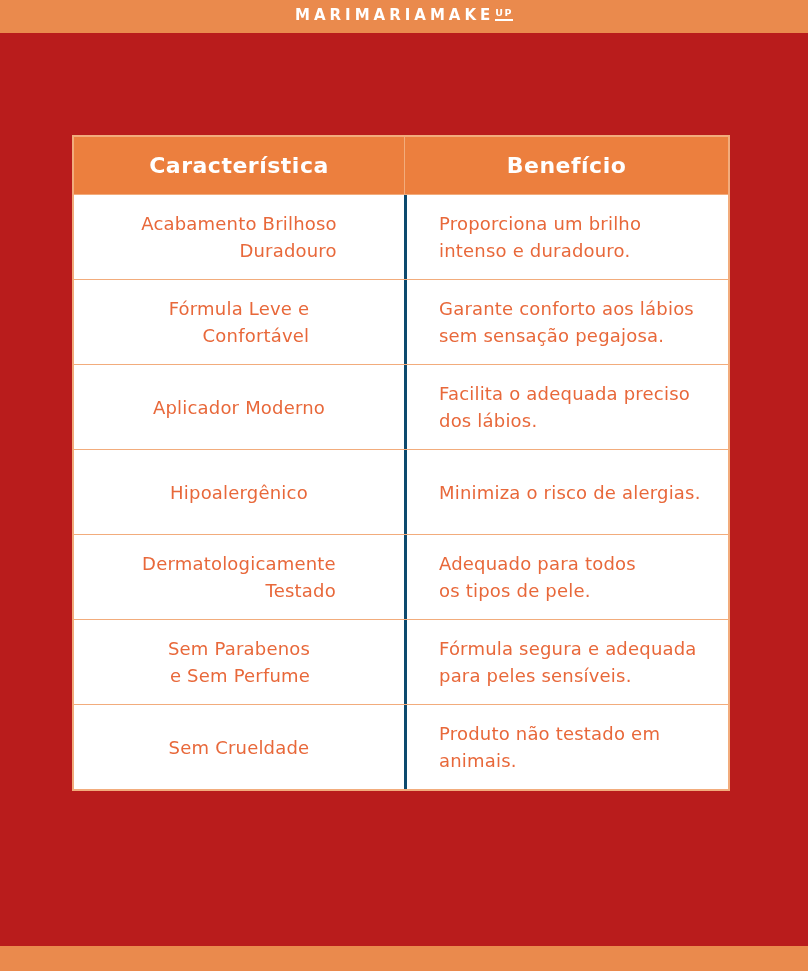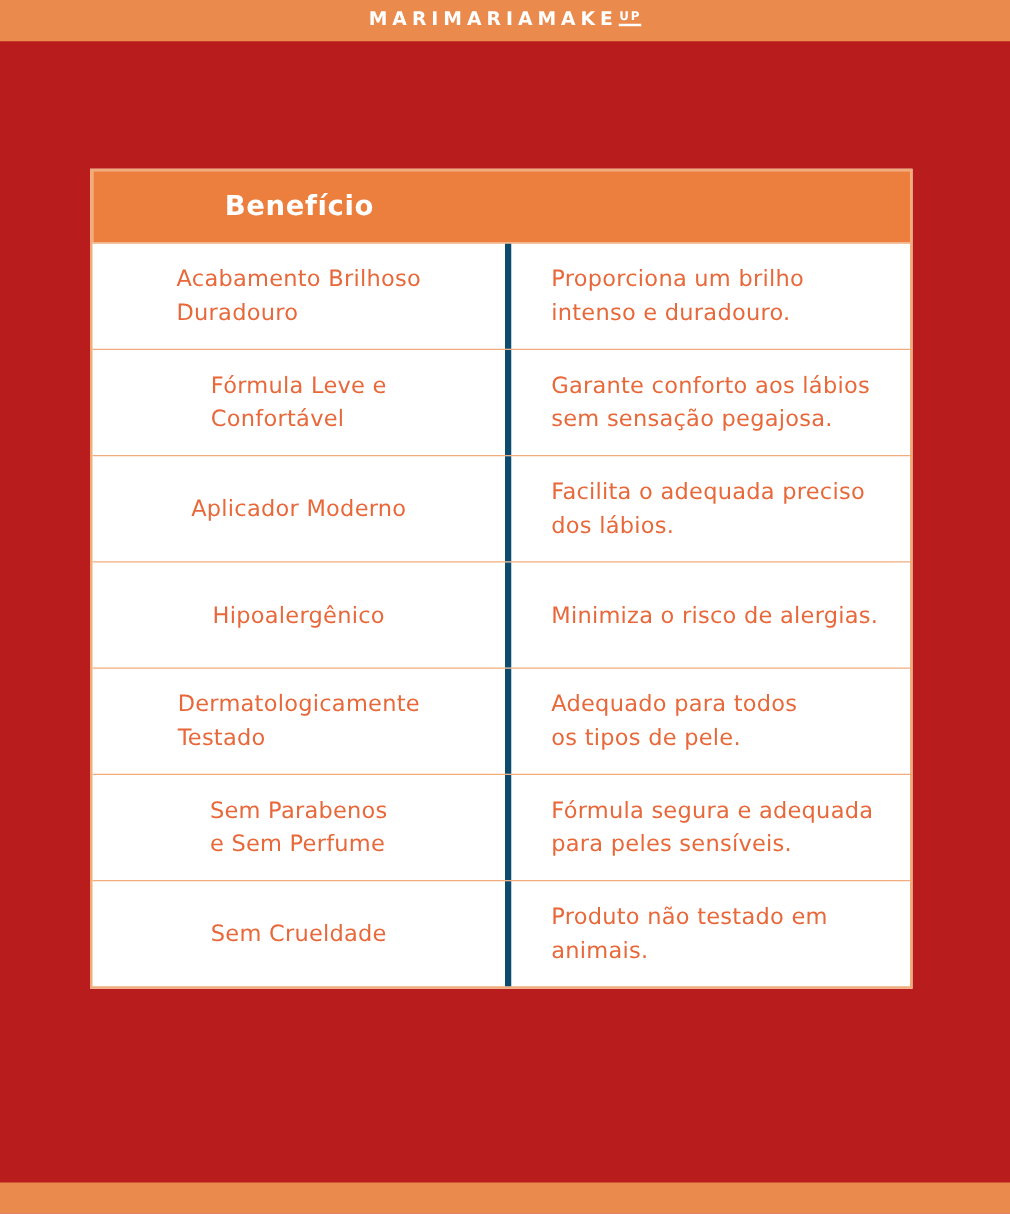--- a/index.html
+++ b/index.html
@@ -86,40 +86,41 @@
     font-size: 18px;
     line-height: 1.5;
     letter-spacing: 0.2px;
     white-space: pre-line;
     display: flex;
     align-items: center;
     box-sizing: border-box;
   }
   .td.char {
     justify-content: center;
-    text-align: left;
+    text-align: right;
     padding: 4px 10px;
   }
   .td.benefit {
-    border-left: 5px solid #0c4a6e;
+    border-left: 3px solid #0c4a6e;
     text-align: left;
     padding: 4px 18px 4px 32px;
   }
 </style>
 </head>
 <body>
 
 <div class="page">
 
   <div class="topbar">
     <div class="logo"><span>MARIMARIAMAKE</span><span class="sup">UP</span></div>
   </div>
 
   <div class="ftable">
     <div class="thead">
+      <div class="th">Característica</div>
       <div class="th second">Benefício</div>
     </div>
 
     <div class="tr">
       <div class="td char">Acabamento Brilhoso
 Duradouro</div>
       <div class="td benefit">Proporciona um brilho
 intenso e duradouro.</div>
     </div>
     <div class="tr">

